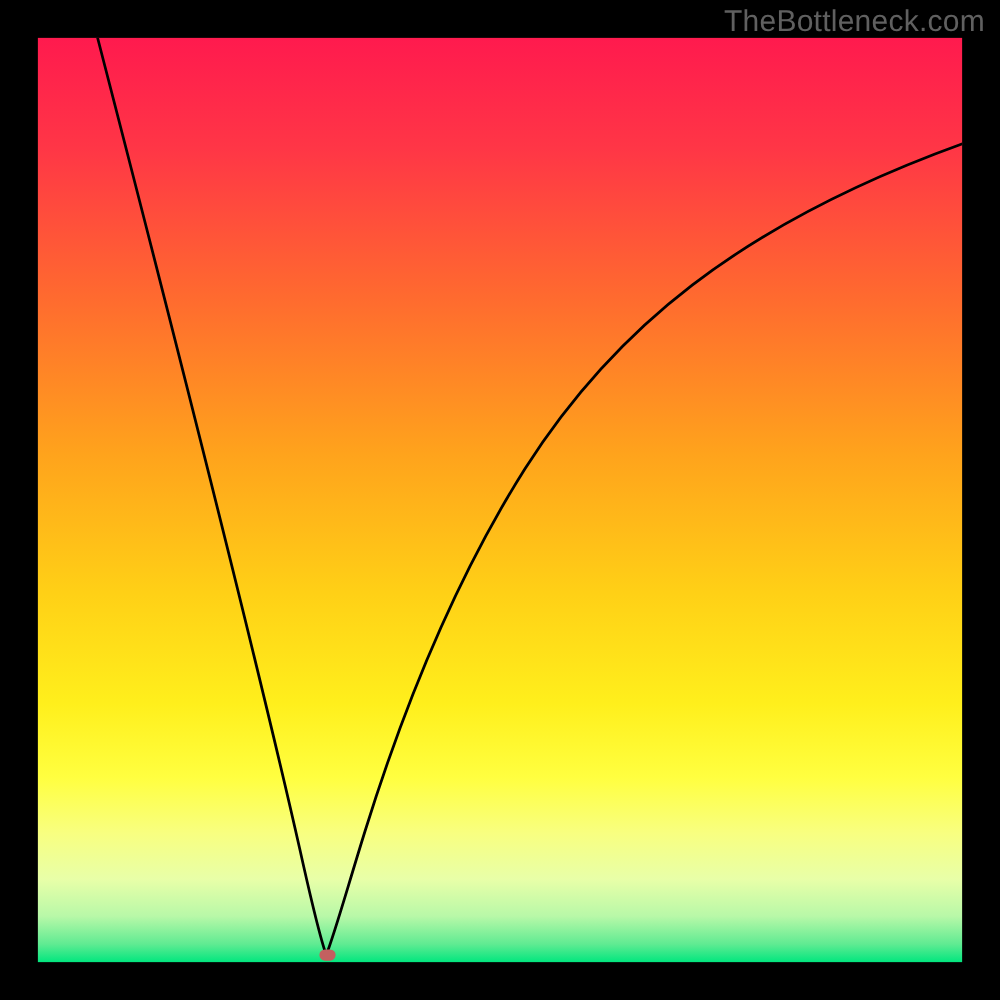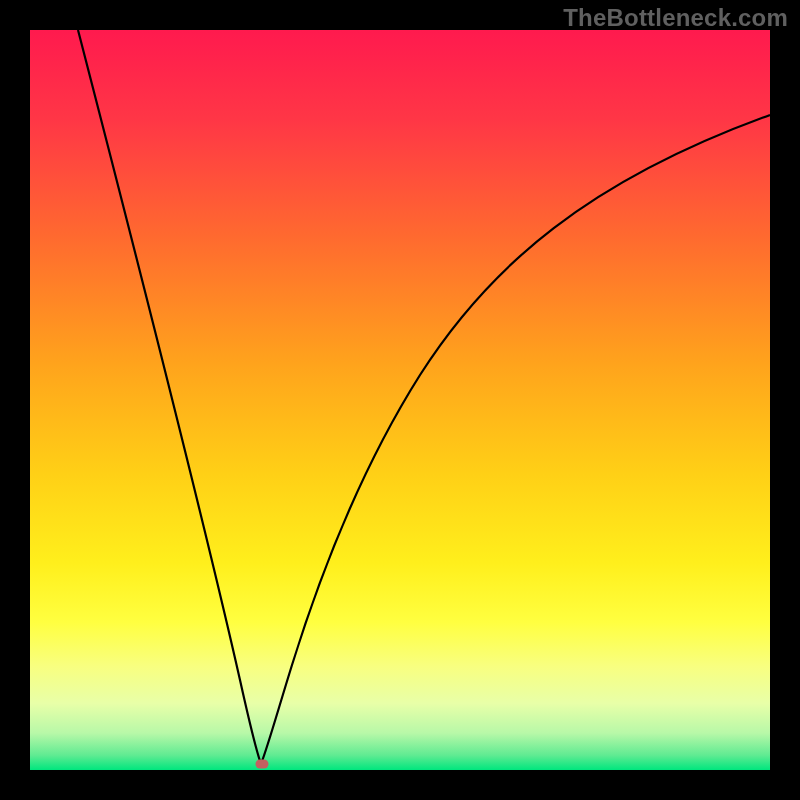--- a/index.html
+++ b/index.html
@@ -16,21 +16,21 @@
     width: 800px;
     height: 800px;
     background: #000;
   }
   .watermark {
     position: absolute;
     top: 4px;
     right: 12px;
     color: #606060;
     font-size: 24px;
-    font-weight: 700;
+    font-weight: 400;
     letter-spacing: 0.2px;
     z-index: 5;
   }
   .plot-area {
     position: absolute;
     left: 30px;
     top: 30px;
     width: 740px;
     height: 740px;
     overflow: hidden;

